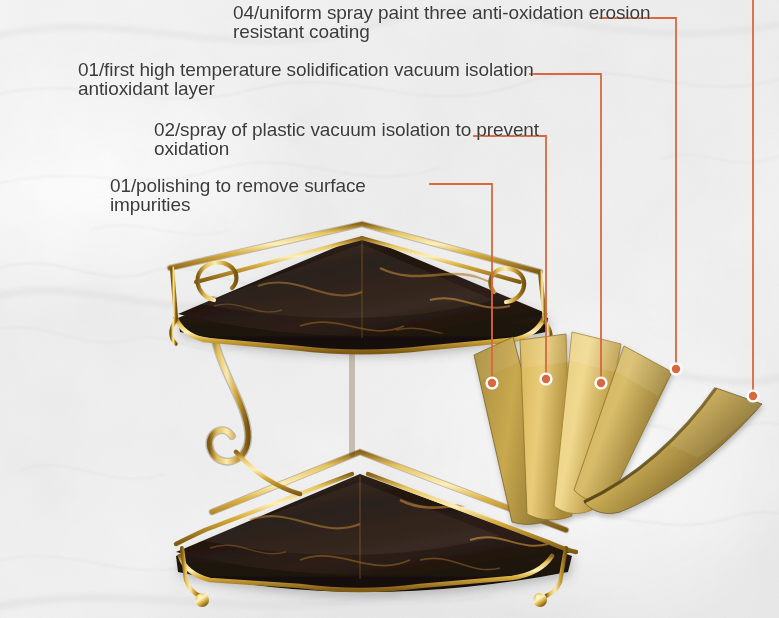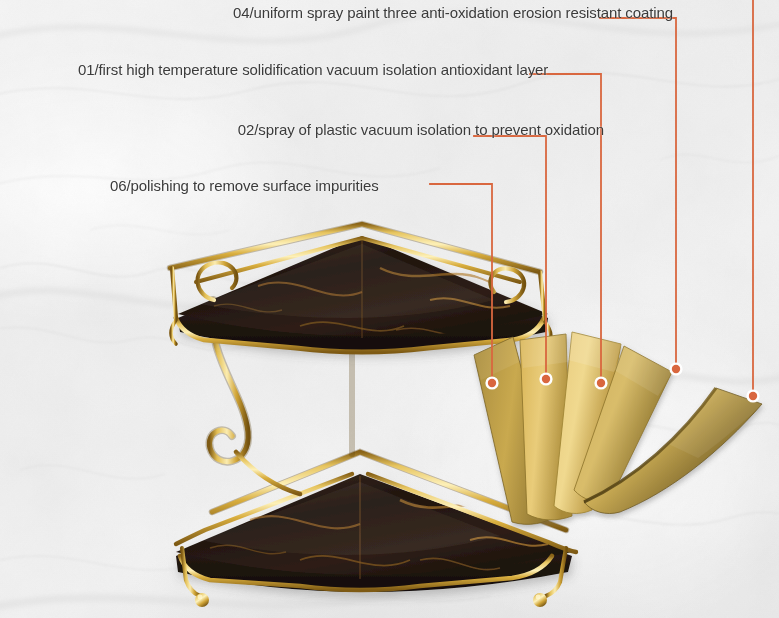--- a/index.html
+++ b/index.html
@@ -19,29 +19,29 @@
       radial-gradient(ellipse 420px 300px at 50% 110%, rgba(222,222,222,.55), rgba(255,255,255,0) 70%),
       linear-gradient(152deg, #f6f6f6 0%, #eeeeee 35%, #f2f2f2 62%, #e9e9e9 100%);
   }
   
   #veins{ position:absolute; inset:0; pointer-events:none; opacity:.55; }
 
   
   .anno{
     position:absolute;
     color:#3b3b3b;
-    font-size:15px;
+    font-size:19px;
     line-height:19px;
     letter-spacing:-.1px;
     white-space:pre-wrap;
     text-shadow:0 0 2px rgba(255,255,255,.85);
   }
   #anno-04{ left:233px; top:3px;  width:470px; }
   #anno-03{ left:78px;  top:60px; width:540px; }
-  #anno-02{ left:154px; top:120px;width:450px;text-align:right; }
+  #anno-02{ left:154px; top:120px;width:450px; }
   #anno-01{ left:110px; top:176px;width:340px; }
 
   
   #connectors{ position:absolute; inset:0; pointer-events:none; }
 
   
   #product{ position:absolute; left:0; top:0; width:779px; height:618px; }
 </style>
 </head>
 <body>
@@ -329,15 +329,15 @@
         <g>
           <circle cx="753" cy="396" r="6.6" fill="#ffffff"></circle>
           <circle cx="753" cy="396" r="4.2" fill="#d9673f"></circle>
         </g>
       </g>
   </svg>
 
   <div class="anno" id="anno-04" style="left: 233px; top: 3px;">04/uniform spray paint three anti-oxidation erosion resistant coating</div>
   <div class="anno" id="anno-03" style="left: 78px; top: 60px;">01/first high temperature solidification vacuum isolation antioxidant layer</div>
   <div class="anno" id="anno-02" style="left: 154px; top: 120px;">02/spray of plastic vacuum isolation to prevent oxidation</div>
-  <div class="anno" id="anno-01" style="left: 110px; top: 176px;">06/polishing to remove surface impurities</div>
+  <div class="anno" id="anno-01" style="left: 110px; top: 176px;">01/polishing to remove surface impurities</div>
 
 </div>
 
 </body></html>

